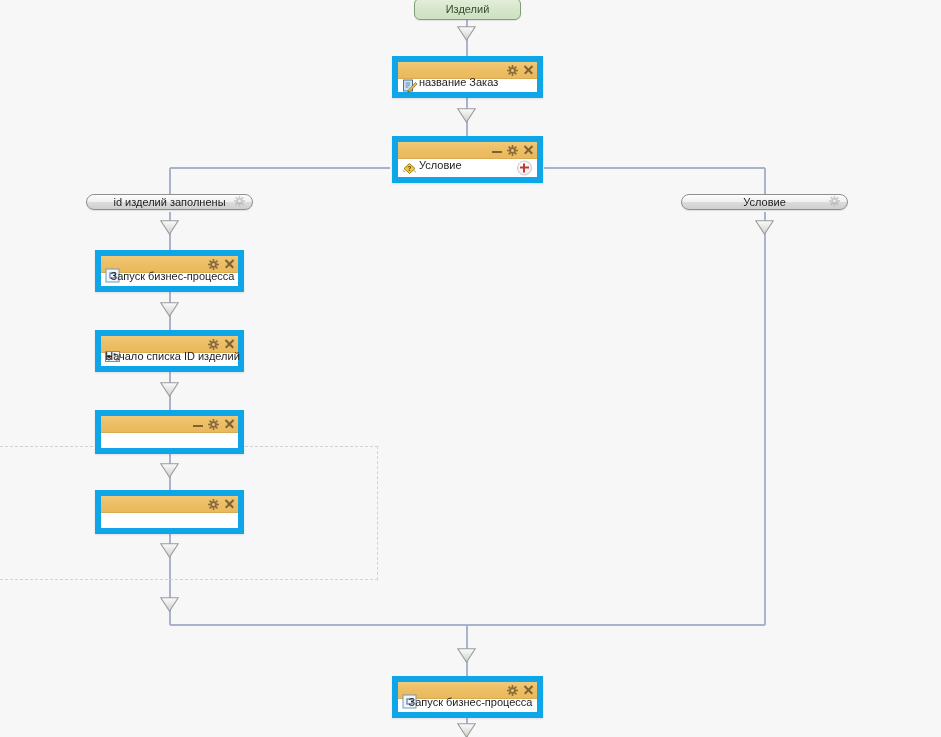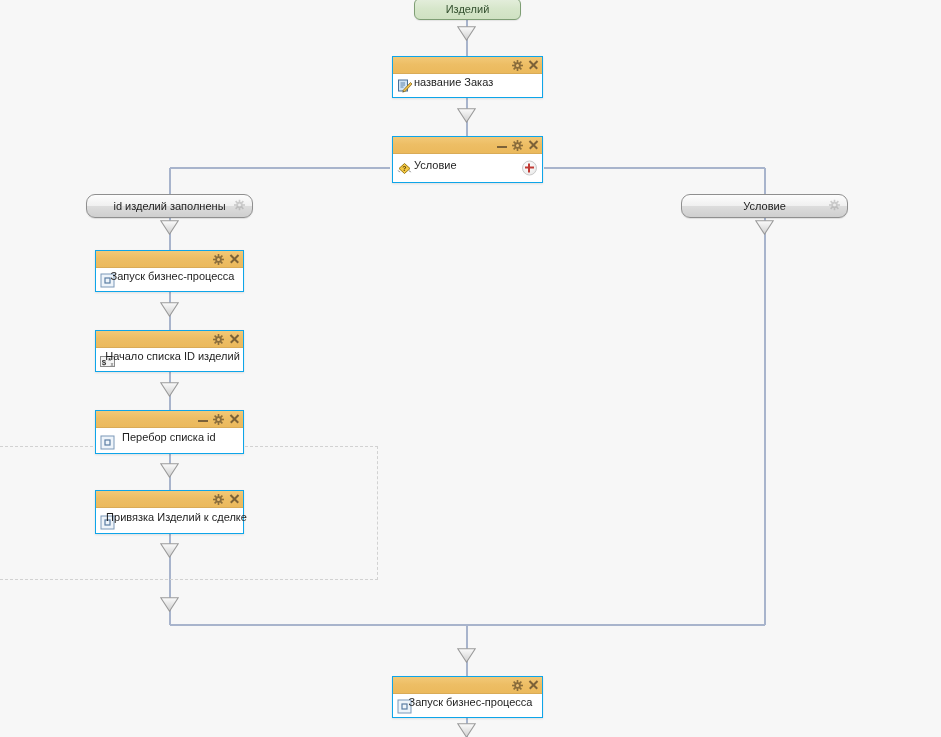--- a/index.html
+++ b/index.html
@@ -43,21 +43,21 @@
     line-height: 1;
     display: flex;
     align-items: center;
     justify-content: center;
     box-shadow: 0 1px 1px rgba(0,0,0,0.08);
   }
   
   .node {
     position: absolute;
     box-sizing: border-box;
-    border: 1px solid #0ea5e9;
+    border: 6px solid #0ea5e9;
     background: #ffffff;
     box-shadow: 0 1px 2px rgba(0,0,0,0.10);
   }
   .node-head {
     height: 17px;
     box-sizing: border-box;
     background: linear-gradient(to bottom, #f2c978 0%, #edbe65 45%, #ebb95c 100%);
     border-bottom: 1px solid #d9ab57;
     display: flex;
     align-items: center;
@@ -140,21 +140,21 @@
     position: absolute;
     background: #c03a34;
   }
   .plus-circle::before { left: 2px; right: 2px; top: 5.3px; height: 2.2px; }
   .plus-circle::after  { top: 2px; bottom: 2px; left: 5.3px; width: 2.2px; }
 
   
   .pill {
     position: absolute;
     box-sizing: border-box;
-    height: 24px;
+    height: 16px;
     border: 1px solid #8f8f8f;
     border-radius: 9px;
     background: linear-gradient(to bottom, #fdfdfd 0%, #f0f0f0 48%, #dcdcdc 52%, #cfcfcf 100%);
     display: flex;
     align-items: center;
     justify-content: center;
     box-shadow: 0 1px 1px rgba(0,0,0,0.10);
   }
   .pill .plabel {
     font-size: 11px;
@@ -456,78 +456,60 @@
             <rect x="4.7" y="0" width="1.6" height="11"></rect>
             <rect x="0" y="4.7" width="11" height="1.6"></rect>
             <rect x="4.7" y="0" width="1.6" height="11" transform="rotate(45 5.5 5.5)"></rect>
             <rect x="0" y="4.7" width="11" height="1.6" transform="rotate(45 5.5 5.5)"></rect>
           </g>
           <circle cx="5.5" cy="5.5" r="1.5" fill="#f0c273"></circle>
         </svg>
       </span>
       <span class="hctl close"></span>
     </div>
+  </div>
+
+  <div class="node centered" style="left:95px; top:490px; width:149px; height:44px;">
+    <div class="node-head">
+      <span class="gear">
+        <svg viewBox="0 0 11 11" width="11" height="11">
+          <g fill="#8a6d3b">
+            <circle cx="5.5" cy="5.5" r="3.2"></circle>
+            <rect x="4.7" y="0" width="1.6" height="11"></rect>
+            <rect x="0" y="4.7" width="11" height="1.6"></rect>
+            <rect x="4.7" y="0" width="1.6" height="11" transform="rotate(45 5.5 5.5)"></rect>
+            <rect x="0" y="4.7" width="11" height="1.6" transform="rotate(45 5.5 5.5)"></rect>
+          </g>
+          <circle cx="5.5" cy="5.5" r="1.5" fill="#f0c273"></circle>
+        </svg>
+      </span>
+      <span class="hctl close"></span>
+    </div>
+  </div>
+
+  <div class="node centered" style="left:392px; top:676px; width:151px; height:42px;">
+    <div class="node-head">
+      <span class="gear">
+        <svg viewBox="0 0 11 11" width="11" height="11">
+          <g fill="#8a6d3b">
+            <circle cx="5.5" cy="5.5" r="3.2"></circle>
+            <rect x="4.7" y="0" width="1.6" height="11"></rect>
+            <rect x="0" y="4.7" width="11" height="1.6"></rect>
+            <rect x="4.7" y="0" width="1.6" height="11" transform="rotate(45 5.5 5.5)"></rect>
+            <rect x="0" y="4.7" width="11" height="1.6" transform="rotate(45 5.5 5.5)"></rect>
+          </g>
+          <circle cx="5.5" cy="5.5" r="1.5" fill="#f0c273"></circle>
+        </svg>
+      </span>
+      <span class="hctl close"></span>
+    </div>
     <div class="node-body">
       <span class="bicon" style="position:absolute; left:4px; bottom:3px;">
         <svg viewBox="0 0 15 15" width="15" height="15">
           <rect x="1" y="1" width="13" height="13" fill="#eef4fa" stroke="#7b98b8" stroke-width="1"></rect>
           <rect x="5" y="5" width="5" height="5" fill="none" stroke="#5b7da3" stroke-width="1.2"></rect>
         </svg>
       </span>
-      <span class="label" style="margin-left:22px;">Перебор списка id</span>
-    </div>
-  </div>
-
-  <div class="node centered" style="left:95px; top:490px; width:149px; height:44px;">
-    <div class="node-head">
-      <span class="gear">
-        <svg viewBox="0 0 11 11" width="11" height="11">
-          <g fill="#8a6d3b">
-            <circle cx="5.5" cy="5.5" r="3.2"></circle>
-            <rect x="4.7" y="0" width="1.6" height="11"></rect>
-            <rect x="0" y="4.7" width="11" height="1.6"></rect>
-            <rect x="4.7" y="0" width="1.6" height="11" transform="rotate(45 5.5 5.5)"></rect>
-            <rect x="0" y="4.7" width="11" height="1.6" transform="rotate(45 5.5 5.5)"></rect>
-          </g>
-          <circle cx="5.5" cy="5.5" r="1.5" fill="#f0c273"></circle>
-        </svg>
-      </span>
-      <span class="hctl close"></span>
-    </div>
-    <div class="node-body">
-      <span class="bicon" style="position:absolute; left:4px; bottom:3px;">
-        <svg viewBox="0 0 15 15" width="15" height="15">
-          <rect x="1" y="1" width="13" height="13" fill="#eef4fa" stroke="#7b98b8" stroke-width="1"></rect>
-          <rect x="5" y="5" width="5" height="5" fill="none" stroke="#5b7da3" stroke-width="1.2"></rect>
-        </svg>
-      </span>
-      <span class="label" style="margin-left:14px;">Привязка Изделий к сделке</span>
-    </div>
-  </div>
-
-  <div class="node centered" style="left:392px; top:676px; width:151px; height:42px;">
-    <div class="node-head">
-      <span class="gear">
-        <svg viewBox="0 0 11 11" width="11" height="11">
-          <g fill="#8a6d3b">
-            <circle cx="5.5" cy="5.5" r="3.2"></circle>
-            <rect x="4.7" y="0" width="1.6" height="11"></rect>
-            <rect x="0" y="4.7" width="11" height="1.6"></rect>
-            <rect x="4.7" y="0" width="1.6" height="11" transform="rotate(45 5.5 5.5)"></rect>
-            <rect x="0" y="4.7" width="11" height="1.6" transform="rotate(45 5.5 5.5)"></rect>
-          </g>
-          <circle cx="5.5" cy="5.5" r="1.5" fill="#f0c273"></circle>
-        </svg>
-      </span>
-      <span class="hctl close"></span>
-    </div>
-    <div class="node-body">
-      <span class="bicon" style="position:absolute; left:4px; bottom:3px;">
-        <svg viewBox="0 0 15 15" width="15" height="15">
-          <rect x="1" y="1" width="13" height="13" fill="#eef4fa" stroke="#7b98b8" stroke-width="1"></rect>
-          <rect x="5" y="5" width="5" height="5" fill="none" stroke="#5b7da3" stroke-width="1.2"></rect>
-        </svg>
-      </span>
       <span class="label">Запуск бизнес-процесса</span>
     </div>
   </div>
 
 </div>
 
 </body></html>

